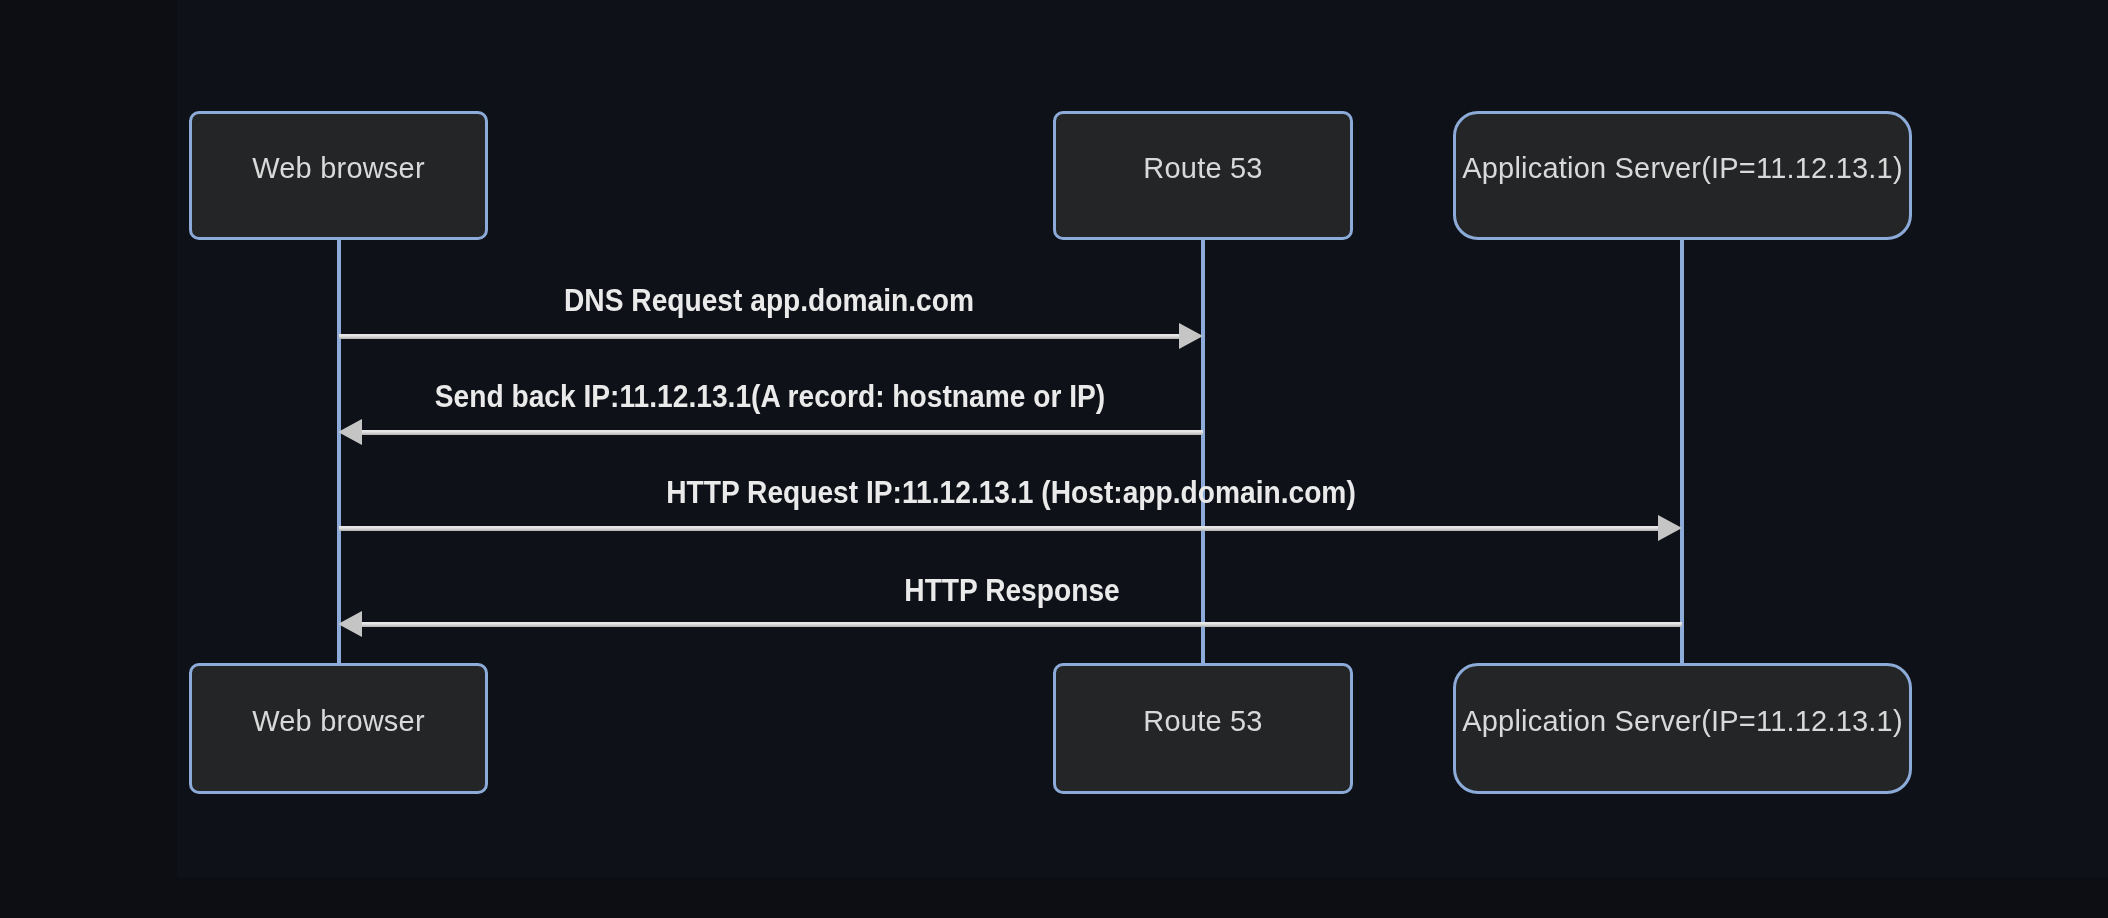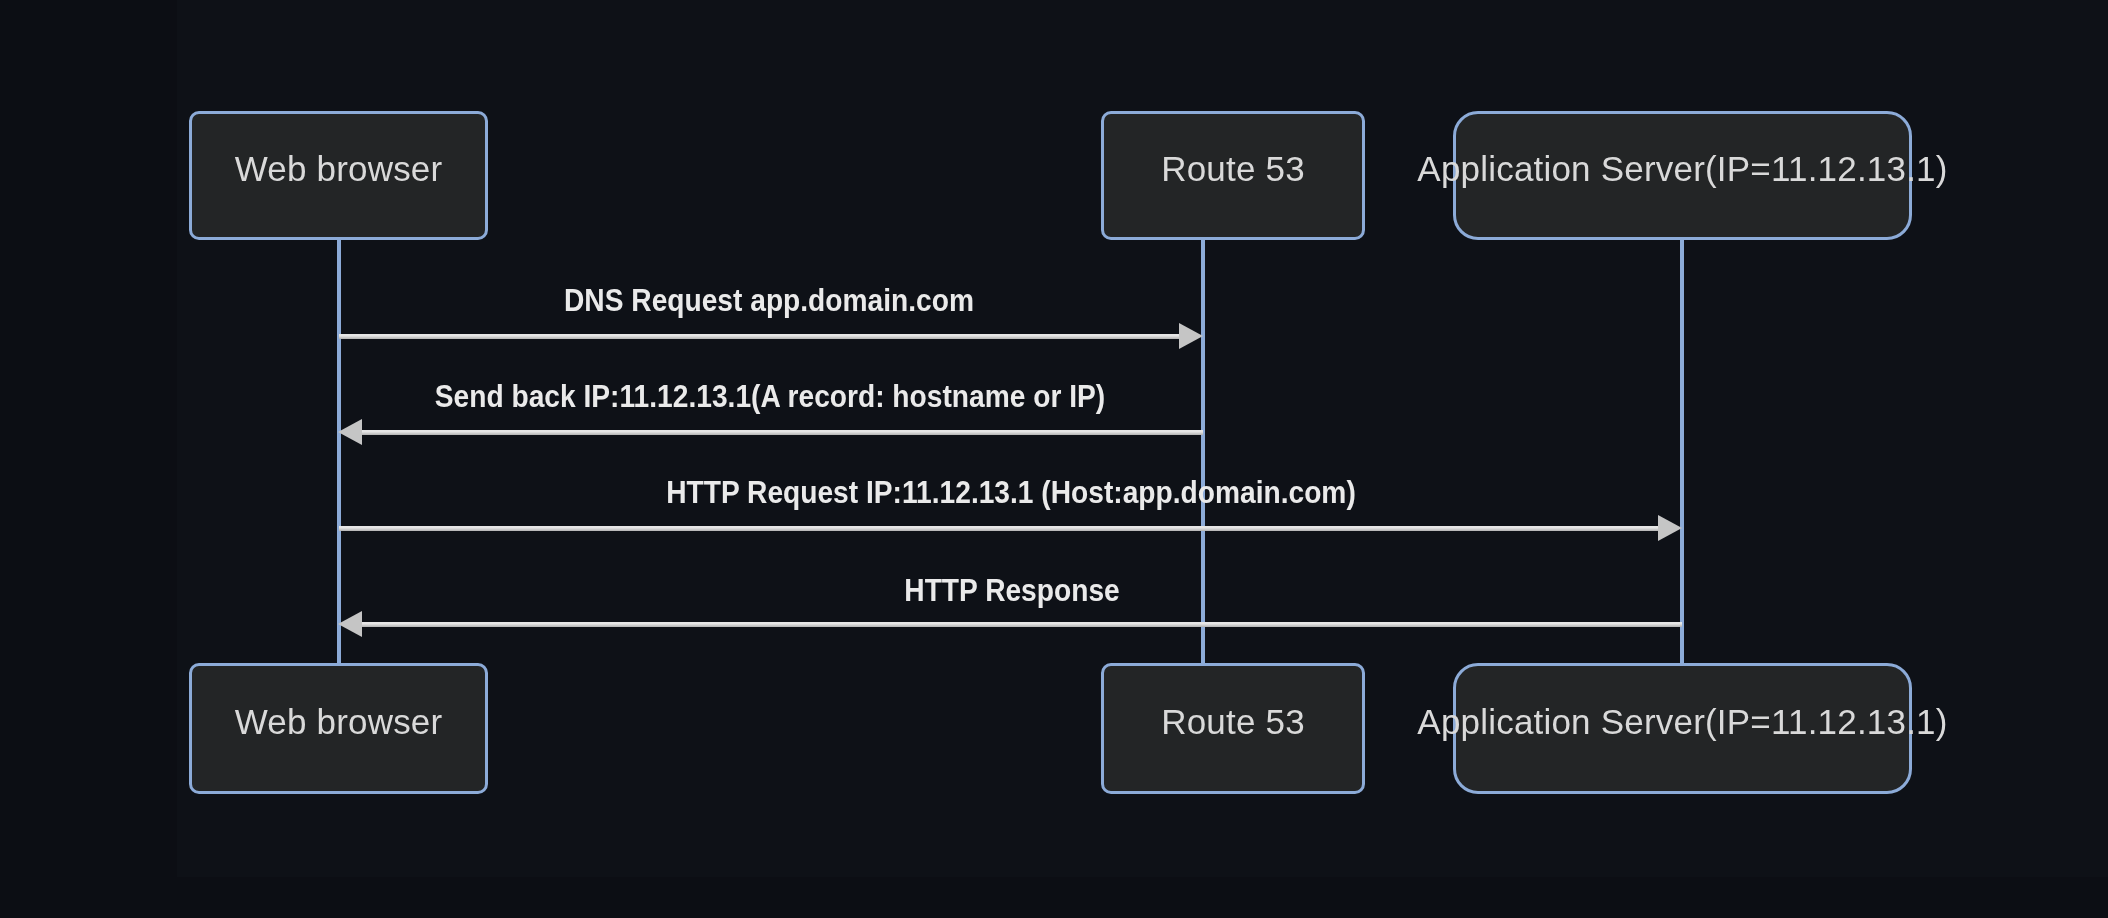--- a/index.html
+++ b/index.html
@@ -26,26 +26,26 @@
     position:absolute;height:129px;
     background:var(--actor-fill);
     border:3px solid var(--actor-border);
     border-radius:10px;
     display:flex;align-items:center;justify-content:center;
     padding-bottom:14px;
     z-index:3;
   }
   .actor span{
     color:var(--actor-text);
-    font-size:35px;letter-spacing:.2px;white-space:nowrap;
+    font-size:29px;letter-spacing:.2px;white-space:nowrap;
   }
   .row-top{top:111px;}
   .row-bottom{top:663px;height:131px;}
   .actor-web{left:189px;width:299px;}
-  .actor-route{left:1053px;width:264px;margin-left:48px;}
+  .actor-route{left:1053px;width:300px;}
   .actor-app{left:1453px;width:459px;border-radius:25px;}
 
   
   .lifeline{
     position:absolute;top:240px;height:424px;width:4px;
     background:var(--lifeline);z-index:1;
   }
   .lifeline-web{left:337px;}
   .lifeline-route{left:1201px;}
   .lifeline-app{left:1680px;}

